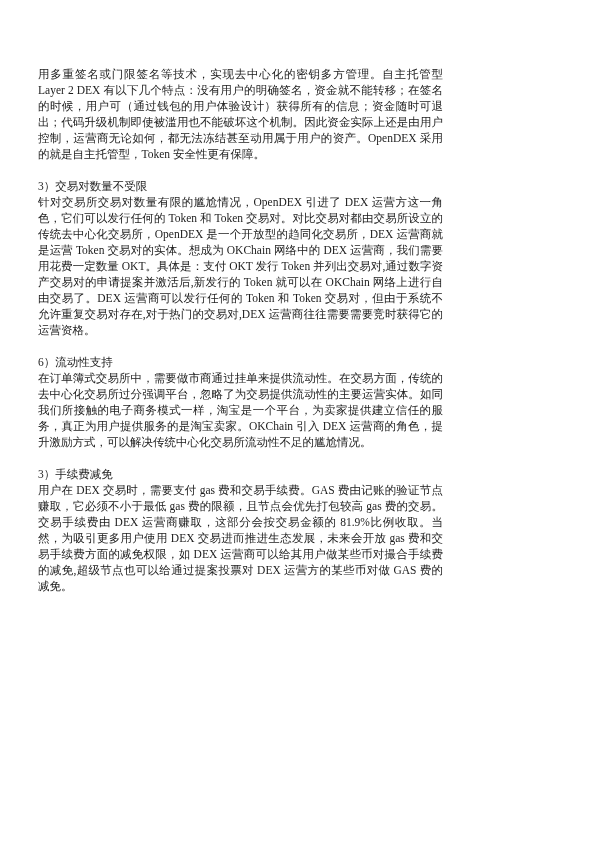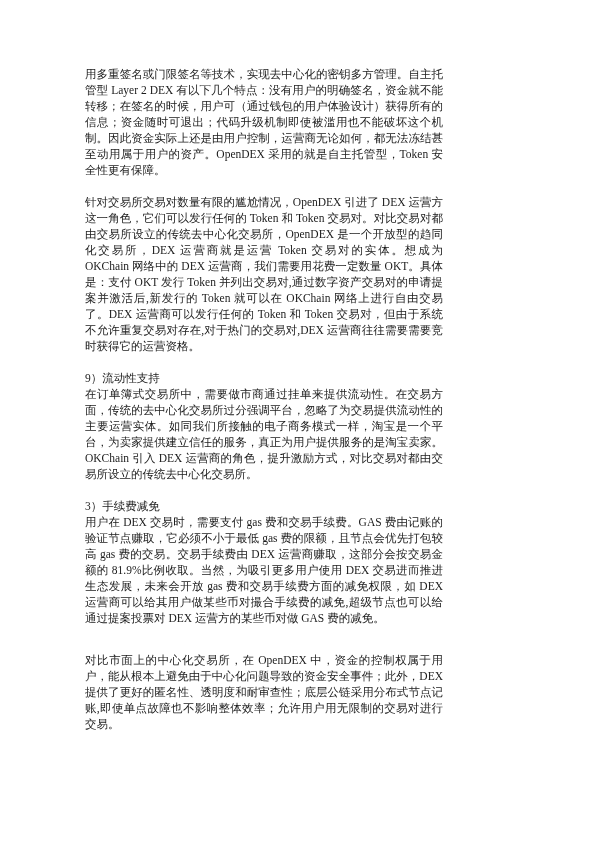--- a/index.html
+++ b/index.html
@@ -5,21 +5,21 @@
   html, body {
     margin: 0;
     padding: 0;
     background: #ffffff;
   }
   .page {
     position: relative;
     width: 528px;
     height: 849px;
     box-sizing: border-box;
-    padding: 66px 85px 0 85px;
+    padding: 66px 85px 0 38px;
     background: #ffffff;
     color: #1b1b1b;
     font-family: "Liberation Serif", "DejaVu Serif", serif;
     font-size: 11.5px;
     line-height: 16px;
     text-align: justify;
     overflow: hidden;
   }
   .para {
     margin: 0 0 16px 0;
@@ -35,28 +35,28 @@
 <body>
 
 <div class="page">
 
   <p class="para">用多重签名或门限签名等技术，实现去中心化的密钥多方管理。自主托管型 Layer 2 DEX 有以下几个特点：没有用户的明确签名，资金就不能转移；在签名的时候，用户可（通过钱包的用户体验设计）获得所有的信息；资金随时可退出；代码升级机制即使被滥用也不能破坏这个机制。因此资金实际上还是由用户控制，运营商无论如何，都无法冻结甚至动用属于用户的资产。OpenDEX 采用的就是自主托管型，Token 安全性更有保障。</p>
 
   <div class="section">
   </div>
 
   <div class="section">
+    <div class="sec-heading">3）交易对数量不受限</div>
     <p class="para">针对交易所交易对数量有限的尴尬情况，OpenDEX 引进了 DEX 运营方这一角色，它们可以发行任何的 Token 和 Token 交易对。对比交易对都由交易所设立的传统去中心化交易所，OpenDEX 是一个开放型的趋同化交易所，DEX 运营商就是运营 Token 交易对的实体。想成为 OKChain 网络中的 DEX 运营商，我们需要用花费一定数量 OKT。具体是：支付 OKT 发行 Token 并列出交易对,通过数字资产交易对的申请提案并激活后,新发行的 Token 就可以在 OKChain 网络上进行自由交易了。DEX 运营商可以发行任何的 Token 和 Token 交易对，但由于系统不允许重复交易对存在,对于热门的交易对,DEX 运营商往往需要需要竞时获得它的运营资格。</p>
   </div>
 
   <div class="section">
-    <div class="sec-heading">9）流动性支持</div>
-    <p class="para">在订单簿式交易所中，需要做市商通过挂单来提供流动性。在交易方面，传统的去中心化交易所过分强调平台，忽略了为交易提供流动性的主要运营实体。如同我们所接触的电子商务模式一样，淘宝是一个平台，为卖家提供建立信任的服务，真正为用户提供服务的是淘宝卖家。OKChain 引入 DEX 运营商的角色，提升激励方式，对比交易对都由交易所设立的传统去中心化交易所。</p>
+    <div class="sec-heading">6）流动性支持</div>
+    <p class="para">在订单簿式交易所中，需要做市商通过挂单来提供流动性。在交易方面，传统的去中心化交易所过分强调平台，忽略了为交易提供流动性的主要运营实体。如同我们所接触的电子商务模式一样，淘宝是一个平台，为卖家提供建立信任的服务，真正为用户提供服务的是淘宝卖家。OKChain 引入 DEX 运营商的角色，提升激励方式，可以解决传统中心化交易所流动性不足的尴尬情况。</p>
   </div>
 
   <div class="section">
     <div class="sec-heading">3）手续费减免</div>
     <p class="para">用户在 DEX 交易时，需要支付 gas 费和交易手续费。GAS 费由记账的验证节点赚取，它必须不小于最低 gas 费的限额，且节点会优先打包较高 gas 费的交易。交易手续费由 DEX 运营商赚取，这部分会按交易金额的 81.9%比例收取。当然，为吸引更多用户使用 DEX 交易进而推进生态发展，未来会开放 gas 费和交易手续费方面的减免权限，如 DEX 运营商可以给其用户做某些币对撮合手续费的减免,超级节点也可以给通过提案投票对 DEX 运营方的某些币对做 GAS 费的减免。</p>
   </div>
 
-  <p class="para closing">对比市面上的中心化交易所，在 OpenDEX 中，资金的控制权属于用户，能从根本上避免由于中心化问题导致的资金安全事件；此外，DEX 提供了更好的匿名性、透明度和耐审查性；底层公链采用分布式节点记账,即使单点故障也不影响整体效率；允许用户用无限制的交易对进行交易。</p>
 
 </div>
 
 </body></html>

